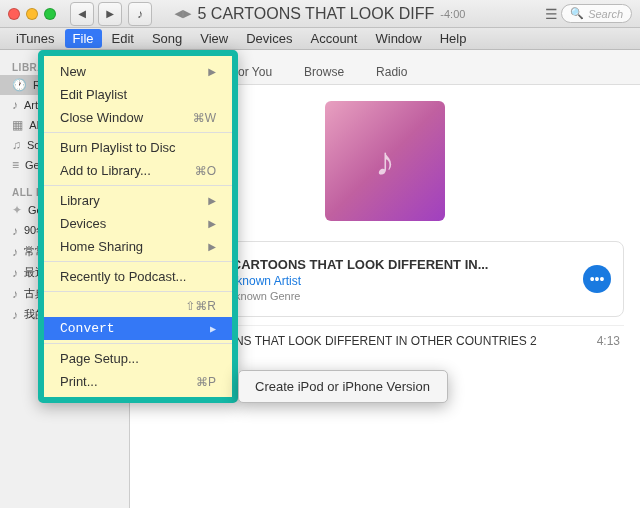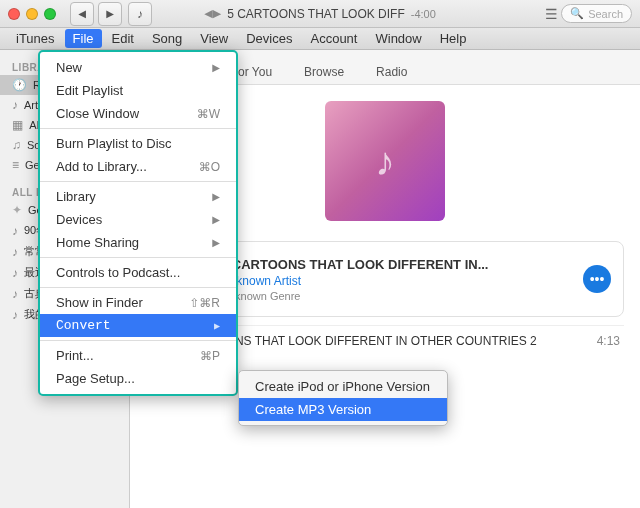--- a/index.html
+++ b/index.html
@@ -218,22 +218,22 @@
       height: 508px;
       pointer-events: none;
       z-index: 100;
     }
 
     
     .file-menu {
       position: absolute;
       top: 50px;
       left: 38px;
-      background: #ffffff;
-      border: 2px solid #14b8a6;
+      background: #fef9c3;
+      border: 6px solid #14b8a6;
       border-radius: 5px;
       box-shadow: 0 4px 16px rgba(0,0,0,0.3);
       width: 200px;
       padding: 4px 0;
       font-size: 13px;
       pointer-events: all;
     }
     .menu-entry {
       display: flex;
       align-items: center;
@@ -306,29 +306,29 @@
   </div>
   <div style="position:absolute;left:70px;display:flex;align-items:center;gap:6px;">
     <div class="nav-btns">
       <div class="nav-btn">◀</div>
       <div class="nav-btn">▶</div>
     </div>
     <div class="nav-btn" style="font-size:12px;">♪</div>
   </div>
   <div class="title-center">
     <span style="color:#888;">◀▶</span>
-    <span style="font-size:12px;color:#444;">5 CARTOONS THAT LOOK DIFF</span>
+    <span style="font-size:16px;color:#444;">5 CARTOONS THAT LOOK DIFF</span>
     <span style="font-size:11px;color:#888;">-4:00</span>
   </div>
   <div class="title-controls">
     <div style="display:flex;align-items:center;gap:4px;">
       <span style="font-size:14px;color:#666;cursor:pointer;">☰</span>
       <div class="search-bar">
         <span style="color:#aaa;">🔍</span>
-        <span style="color:#aaa;font-size:11px;">Search</span>
+        <span style="color:#aaa;font-size:11px;font-style:italic;">Search</span>
       </div>
     </div>
   </div>
 </div>
 
 <div class="menubar">
   <div class="menu-item">iTunes</div>
   <div class="menu-item active">File</div>
   <div class="menu-item">Edit</div>
   <div class="menu-item">Song</div>
@@ -457,42 +457,38 @@
     <div class="menu-entry">
       <span>Devices</span>
       <span class="arrow">▶</span>
     </div>
     <div class="menu-entry">
       <span>Home Sharing</span>
       <span class="arrow">▶</span>
     </div>
     <div class="menu-separator"></div>
     <div class="menu-entry">
-      <span>Controls to Podcast...</span>
+      <span>Recently to Podcast...</span>
     </div>
     <div class="menu-separator"></div>
     <div class="menu-entry">
-      <span>Show in Finder</span>
       <span class="shortcut">⇧⌘R</span>
     </div>
     <div class="menu-entry highlighted">
       <span>Convert</span>
       <span class="arrow" style="color:rgba(255,255,255,0.8);">▶</span>
     </div>
     <div class="menu-separator"></div>
     <div class="menu-entry">
+      <span>Page Setup...</span>
+    </div>
+    <div class="menu-entry">
       <span>Print...</span>
       <span class="shortcut">⌘P</span>
-    </div>
-    <div class="menu-entry">
-      <span>Page Setup...</span>
     </div>
   </div>
 
   <div class="convert-submenu">
     <div class="submenu-entry">
       <span>Create iPod or iPhone Version</span>
     </div>
-    <div class="submenu-entry highlighted">
-      <span>Create MP3 Version</span>
-    </div>
   </div>
 </div>
 
 </body></html>

